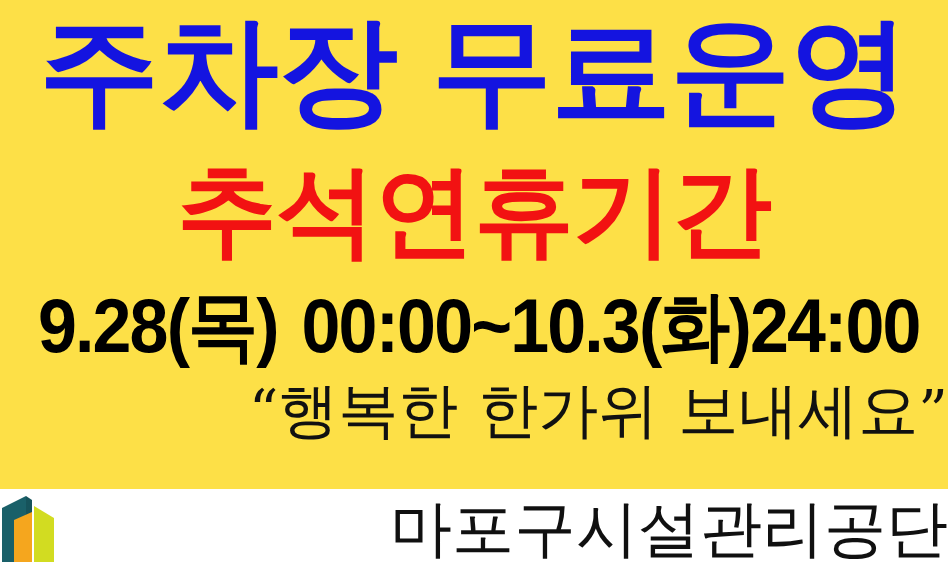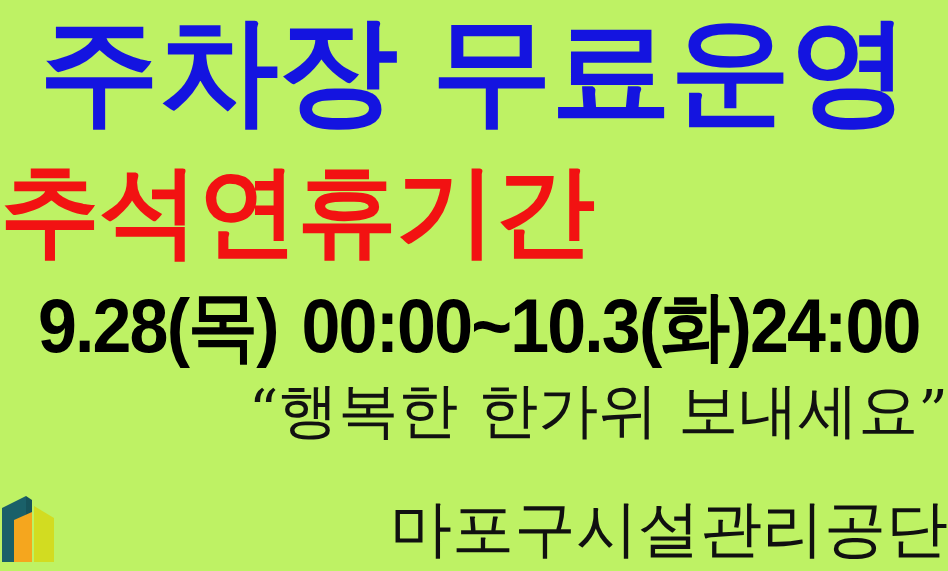--- a/index.html
+++ b/index.html
@@ -12,22 +12,22 @@
     width: 948px;
     height: 571px;
     overflow: hidden;
     font-family: "DejaVu Sans", "Liberation Sans", sans-serif;
     -webkit-font-smoothing: antialiased;
   }
 
   #notice {
     position: relative;
     width: 948px;
-    height: 571px;
-    background: #bef264;
+    height: 489px;
+    background: #fde047;
     box-sizing: border-box;
   }
 
   
   .headline {
     position: absolute;
     left: 0;
     top: 2px;
     width: 948px;
     text-align: center;
@@ -45,21 +45,21 @@
     display: inline-block;
     width: 34px;
   }
 
   
   .subheadline {
     position: absolute;
     left: 0;
     top: 152px;
     width: 948px;
-    text-align: left;
+    text-align: center;
     font-family: "DejaVu Sans", "Liberation Sans", sans-serif;
     font-weight: 700;
     font-size: 100px;
     line-height: 118px;
     letter-spacing: -1px;
     color: #f21212;
     white-space: nowrap;
   }
 
   

